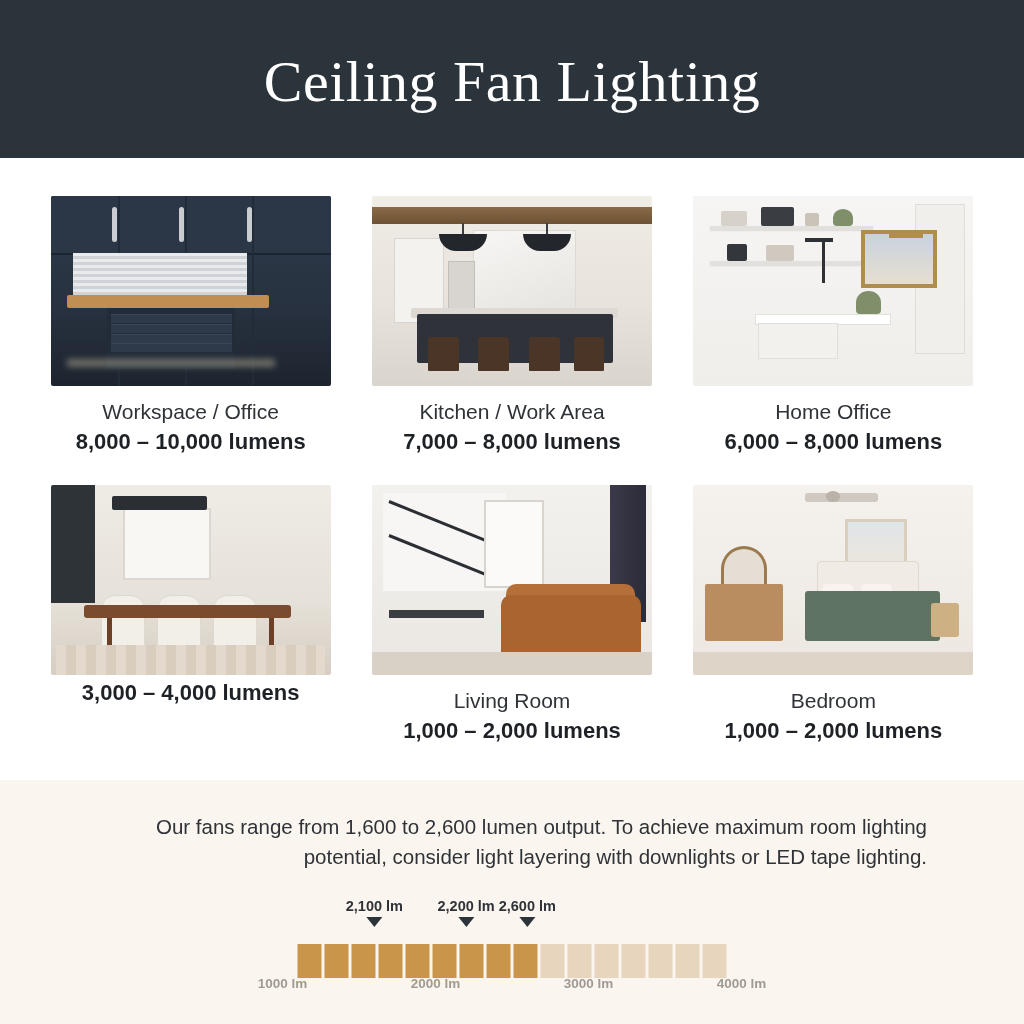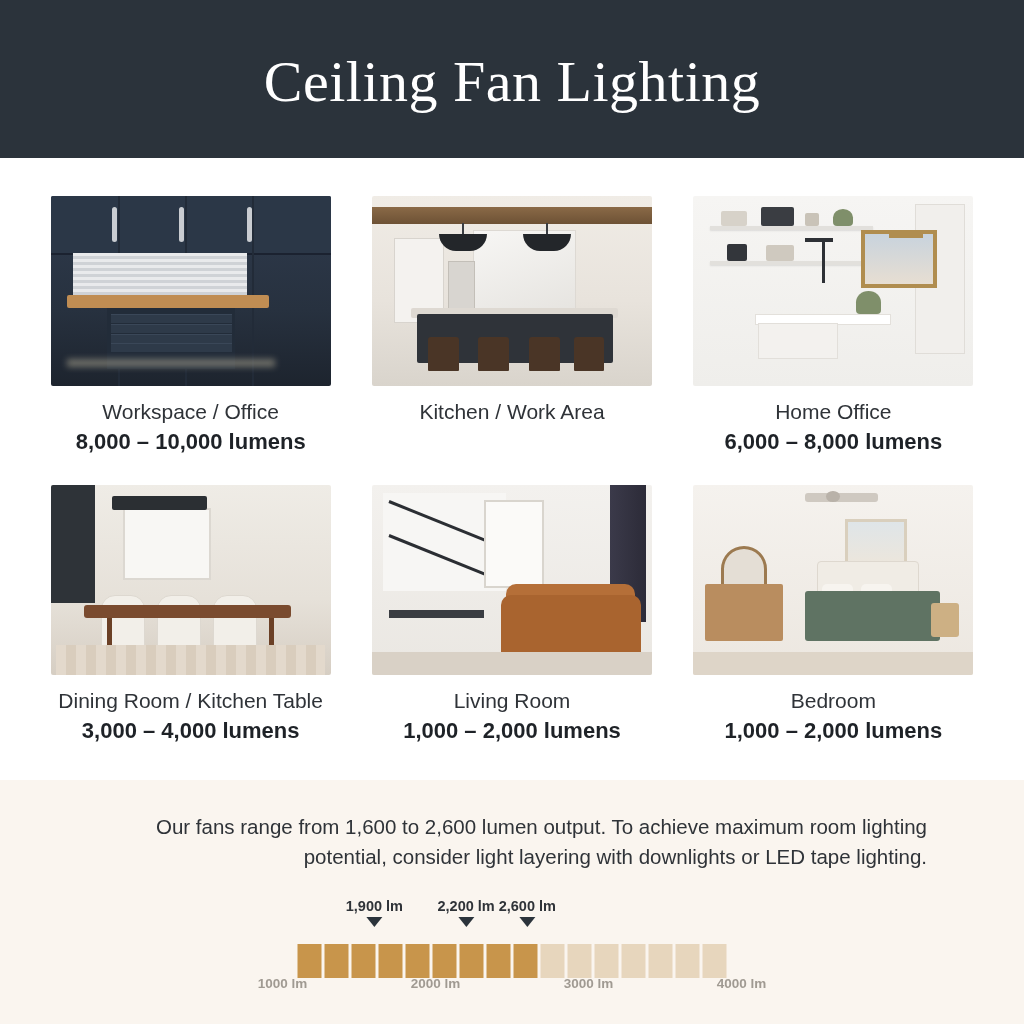--- a/index.html
+++ b/index.html
@@ -283,20 +283,21 @@
           <div class="pend" style="left:54%"></div>
           <div class="islandtop"></div>
           <div class="island"></div>
           <div class="stool" style="left:20%"></div>
           <div class="stool" style="left:38%"></div>
           <div class="stool" style="left:56%"></div>
           <div class="stool" style="left:72%"></div>
         </div>
       </div>
       <div class="card-label">Kitchen / Work Area</div>
+      <div class="card-value">7,000 – 8,000 lumens</div>
     </div>
 
     <div class="card">
       <div class="thumb">
         <div class="scene s3">
           <div class="tallcab"></div>
           <div class="shelf" style="top:16%"></div>
           <div class="shelf" style="top:34%"></div>
           <div class="obj" style="left:10%;top:8%;width:9%;height:8%;background:#d7d2c9"></div>
           <div class="obj" style="left:24%;top:6%;width:12%;height:10%"></div>
@@ -325,21 +326,20 @@
           <div class="chand"></div>
           <div class="chair" style="left:18%"></div>
           <div class="chair" style="left:38%"></div>
           <div class="chair" style="left:58%"></div>
           <div class="table"></div>
           <div class="tleg" style="left:20%"></div>
           <div class="tleg" style="left:78%"></div>
           <div class="rug"></div>
         </div>
       </div>
-      <div class="card-label">Dining Room / Kitchen Table</div>
       <div class="card-value">3,000 – 4,000 lumens</div>
     </div>
 
     <div class="card row2">
       <div class="thumb">
         <div class="scene s5">
           <div class="stair"></div>
           <div class="rail" style="left:6%;top:8%;width:40%;height:3px;transform:rotate(22deg);transform-origin:left center;"></div>
           <div class="rail" style="left:6%;top:26%;width:40%;height:3px;transform:rotate(22deg);transform-origin:left center;"></div>
           <div class="win"></div>
@@ -375,21 +375,21 @@
     </div>
 
   </div>
 
   <div class="footer">
     <div class="footer-note">Our fans range from 1,600 to 2,600 lumen output. To achieve maximum room lighting potential, consider light layering with downlights or LED tape lighting.</div>
 
     <div class="scale-wrap">
       <div class="markers">
           <div class="marker" style="left: 122.353px;">
-            <div class="marker-label">1,900 lm</div>
+            <div class="marker-label">2,100 lm</div>
             <div class="marker-arrow"></div>
           </div>
           <div class="marker" style="left: 214.118px;">
             <div class="marker-label">2,200 lm</div>
             <div class="marker-arrow"></div>
           </div>
           <div class="marker" style="left: 275.294px;">
             <div class="marker-label">2,600 lm</div>
             <div class="marker-arrow"></div>
           </div>

